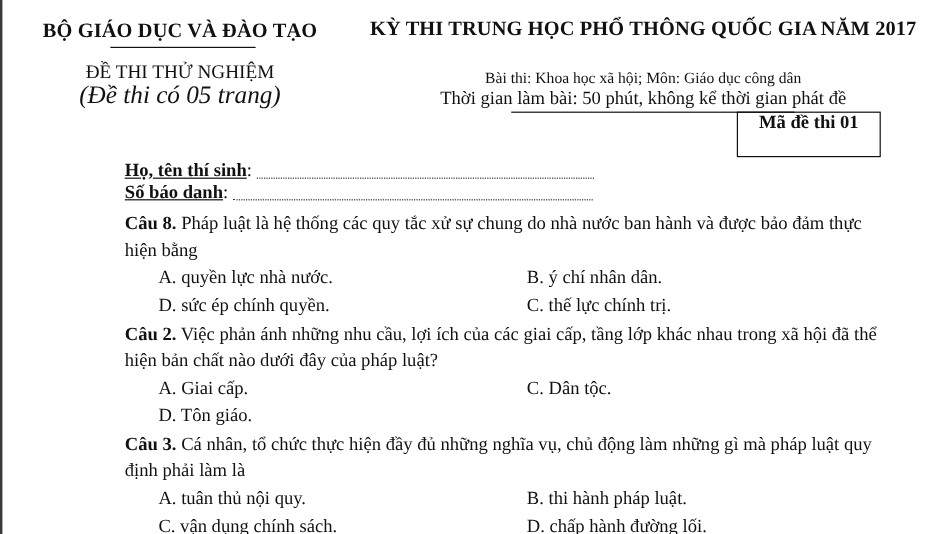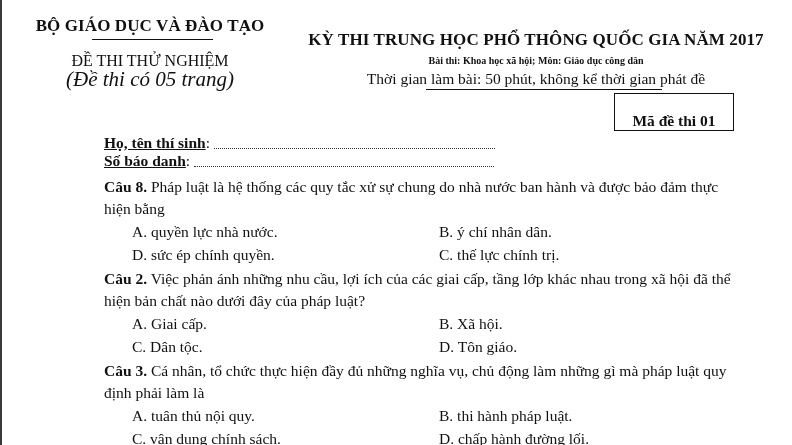--- a/index.html
+++ b/index.html
@@ -16,31 +16,31 @@
     }
     .hdr-left {
       position: absolute; left: 20px; top: 14px; width: 260px; text-align: center;
     }
     .ministry { font-weight: bold; font-size: 17px; letter-spacing: 0.1px; line-height: 24px; }
     .ministry-rule { width: 121px; height: 1px; background: #111; margin: 1px auto 0 auto; position: relative; left: 2px; }
     .trial { font-size: 16px; margin-top: 12px; line-height: 18px; }
     .pages { font-size: 21px; font-style: italic; line-height: 18px; text-align: center; }
 
     .hdr-right {
-      position: absolute; left: 296px; top: 28px; width: 480px; text-align: center;
+      position: absolute; left: 296px; top: 12px; width: 480px; text-align: center;
     }
     .exam-title { font-weight: bold; font-size: 17px; line-height: 24px; letter-spacing: 0.1px; }
-    .subject { font-weight: bold; font-size: 10px; line-height: 18px; }
+    .subject { font-weight: normal; font-size: 13px; line-height: 18px; margin-top: 20px; }
     .time { font-size: 15.5px; line-height: 18px; }
     .time-rule { width: 236px; height: 1px; background: #111; margin: 1px auto 0 auto; position: relative; left: 8px; }
 
     .code-box {
       position: absolute; left: 614px; top: 93px; width: 120px; height: 38px;
       border: 1.5px solid #111; box-sizing: border-box;
-      display: flex; align-items: flex-end; justify-content: center;
+      display: flex; align-items: flex-start; justify-content: center;
       font-weight: bold; font-size: 15.5px;
     }
 
     .candidate { position: absolute; left: 104px; top: 134px; font-size: 15.5px; line-height: 18px; }
     .candidate .row { display: flex; align-items: baseline; }
     .candidate .lbl { font-weight: bold; white-space: nowrap; text-decoration: underline; }
     .candidate .colon { margin-right: 4px; }
     .candidate .dots {
       border-bottom: 1.5px dotted #333; height: 12px; align-self: flex-end; margin-bottom: 3px;
     }
@@ -97,21 +97,20 @@
       <div class="opt">A. quyền lực nhà nước.</div>
       <div class="opt">B. ý chí nhân dân.</div>
       <div class="opt">D. sức ép chính quyền.</div>
       <div class="opt">C. thế lực chính trị.</div>
     </div>
   </div>
   <div class="q">
     <div class="q-stem"><span class="q-num">Câu 2.</span><span> Việc phản ánh những nhu cầu, lợi ích của các giai cấp, tầng lớp khác nhau trong xã hội đã thể hiện bản chất nào dưới đây của pháp luật?</span></div>
     <div class="opts">
       <div class="opt">A. Giai cấp.</div>
-      <div class="opt">B. Xã hội.</div>
       <div class="opt">C. Dân tộc.</div>
       <div class="opt">D. Tôn giáo.</div>
     </div>
   </div>
   <div class="q">
     <div class="q-stem"><span class="q-num">Câu 3.</span><span> Cá nhân, tổ chức thực hiện đầy đủ những nghĩa vụ, chủ động làm những gì mà pháp luật quy định phải làm là</span></div>
     <div class="opts">
       <div class="opt">A. tuân thủ nội quy.</div>
       <div class="opt">B. thi hành pháp luật.</div>
       <div class="opt">C. vận dụng chính sách.</div>

